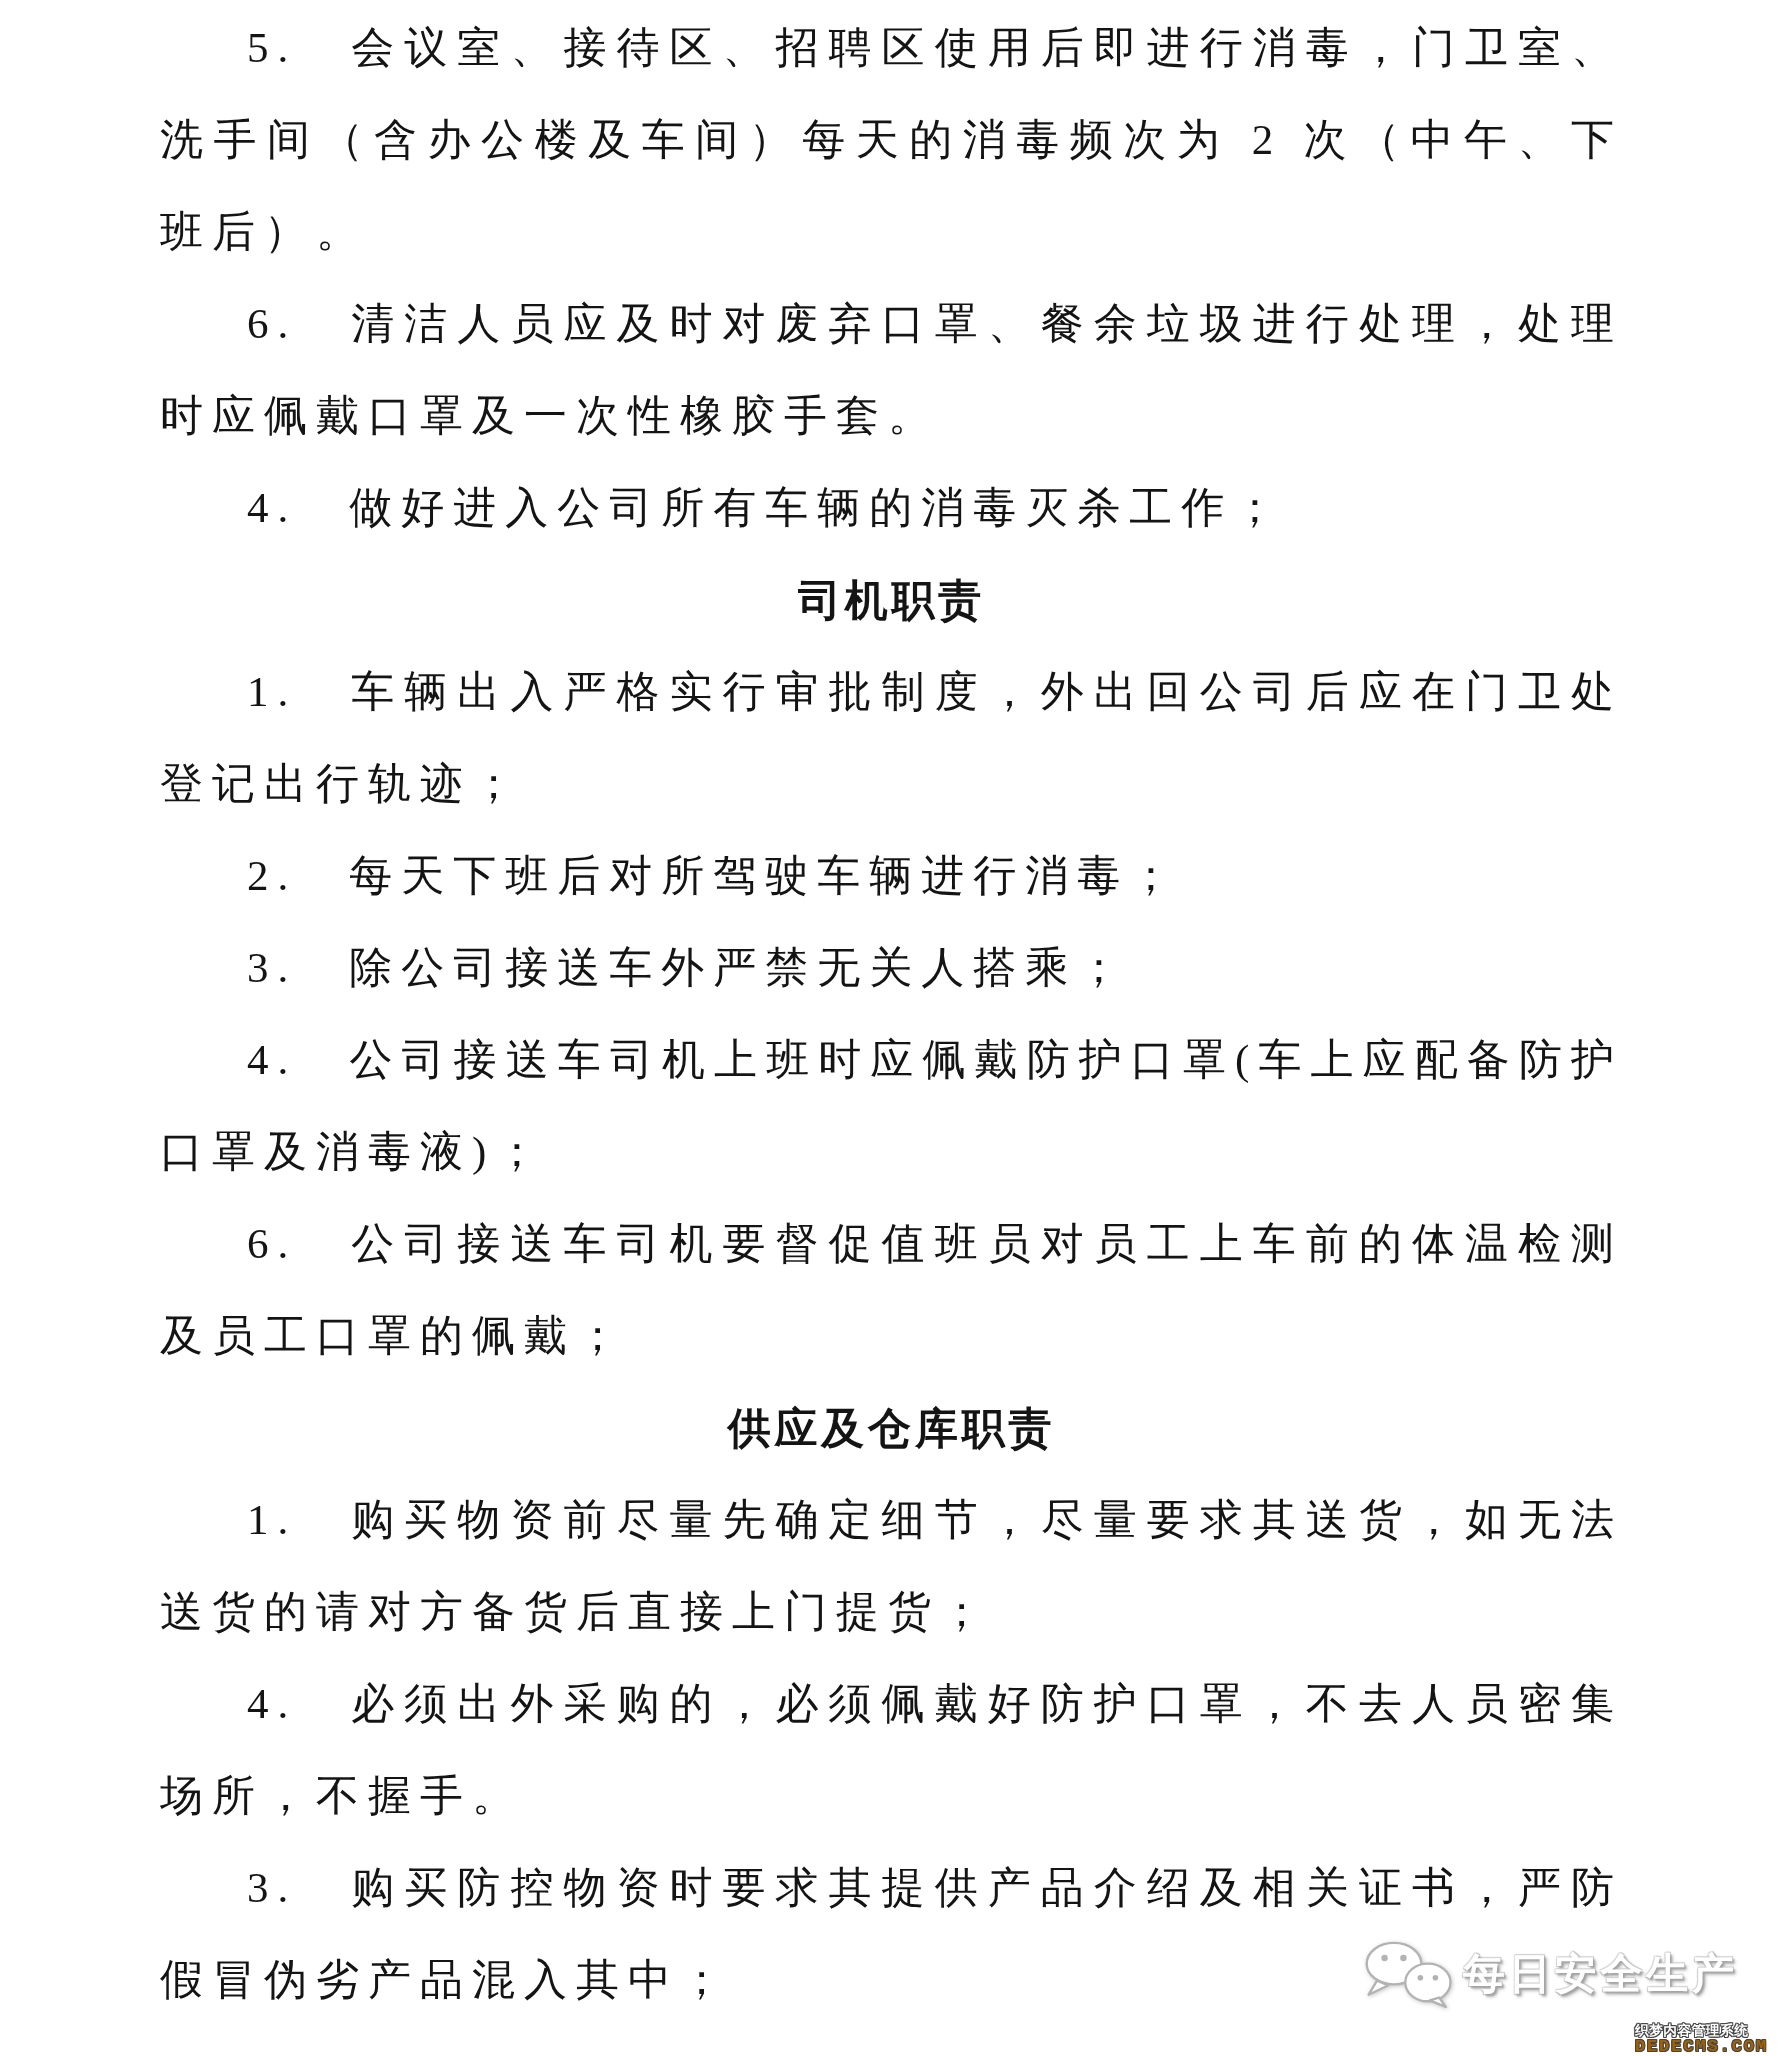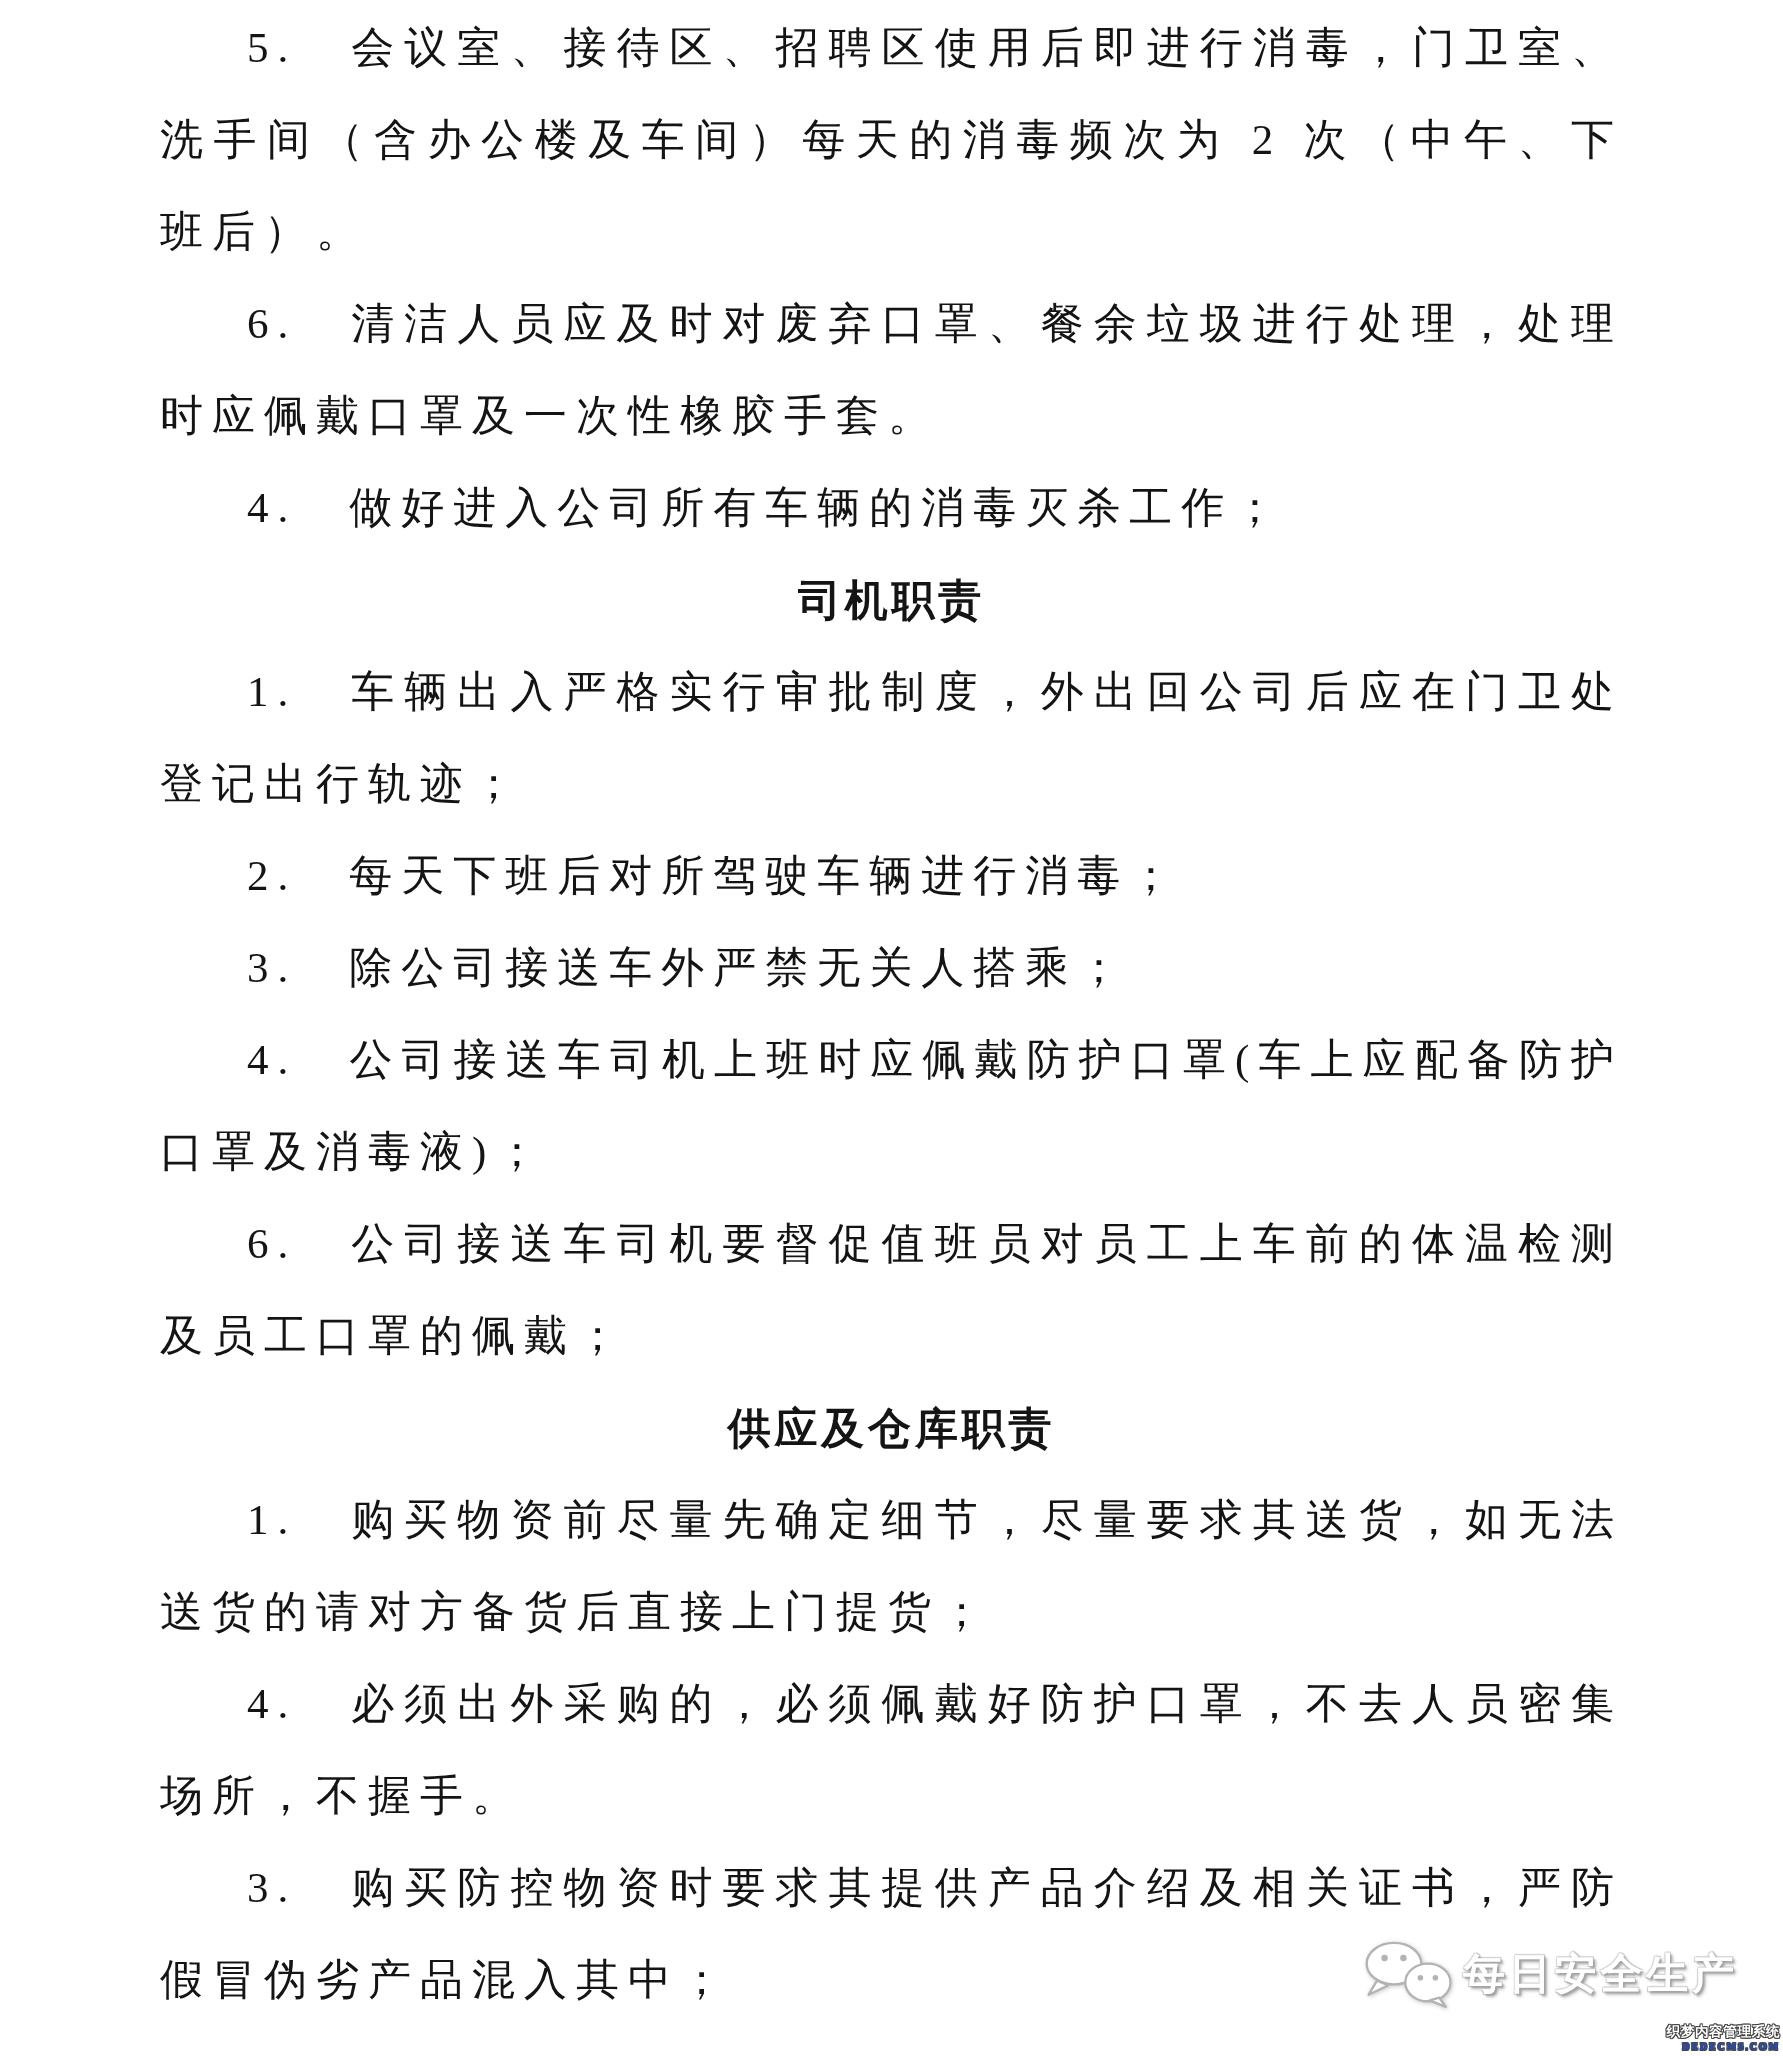--- a/index.html
+++ b/index.html
@@ -54,37 +54,37 @@
     text-shadow:
       1.9px 1.9px 1.9px #a3a3a3,
       -0.9px -0.9px 0.9px #d6d6d6,
       0.9px -0.9px 0.9px #c2c2c2,
       -0.9px 0.9px 0.9px #c2c2c2,
       2.8px 2.8px 3.8px #bdbdbd;
   }
   
   .cms{
     position:absolute;
-    right:3px;bottom:2.8px;
-    text-align:right;
-    font-family:Liberation Serif, serif;
+    right:15px;bottom:2.8px;
+    text-align:left;
+    font-family:Liberation Mono, monospace;
     font-weight:bold;
     line-height:15px;
   }
   .cms-l1{
     font-size:13.7px;
     letter-spacing:0.5px;
     color:#ffffff;
     text-shadow:0.9px 0 #454545,-0.9px 0 #454545,0 0.9px #454545,0 -0.9px #454545,
                 0.9px 0.9px #454545,-0.9px -0.9px #454545,0.9px -0.9px #454545,-0.9px 0.9px #454545;
   }
   .cms-l2{
-    font-size:10px;
+    font-size:17px;
     letter-spacing:1.9px;
-    color:#1d4ed8;
+    color:#a16207;
     text-shadow:0.9px 0 #454545,-0.9px 0 #454545,0 0.9px #454545,0 -0.9px #454545,
                 0.9px 0.9px #454545,-0.9px -0.9px #454545,0.9px -0.9px #454545,-0.9px 0.9px #454545;
   }
 </style>
 </head>
 <body>
 
 <div class="doc">
   <p class="para">5.　会议室、接待区、招聘区使用后即进行消毒，门卫室、洗手间（含办公楼及车间）每天的消毒频次为 2 次（中午、下班后）。</p>
   <p class="para">6.　清洁人员应及时对废弃口罩、餐余垃圾进行处理，处理时应佩戴口罩及一次性橡胶手套。</p>

